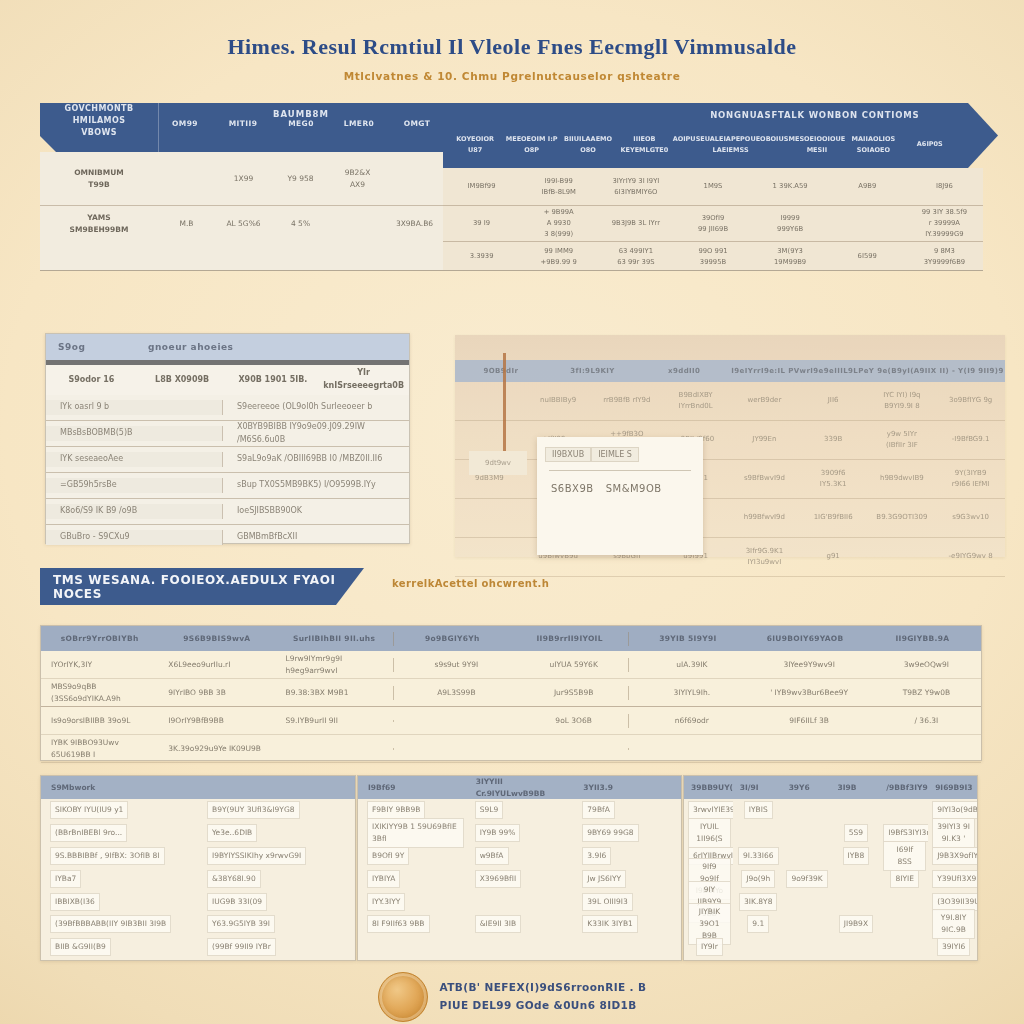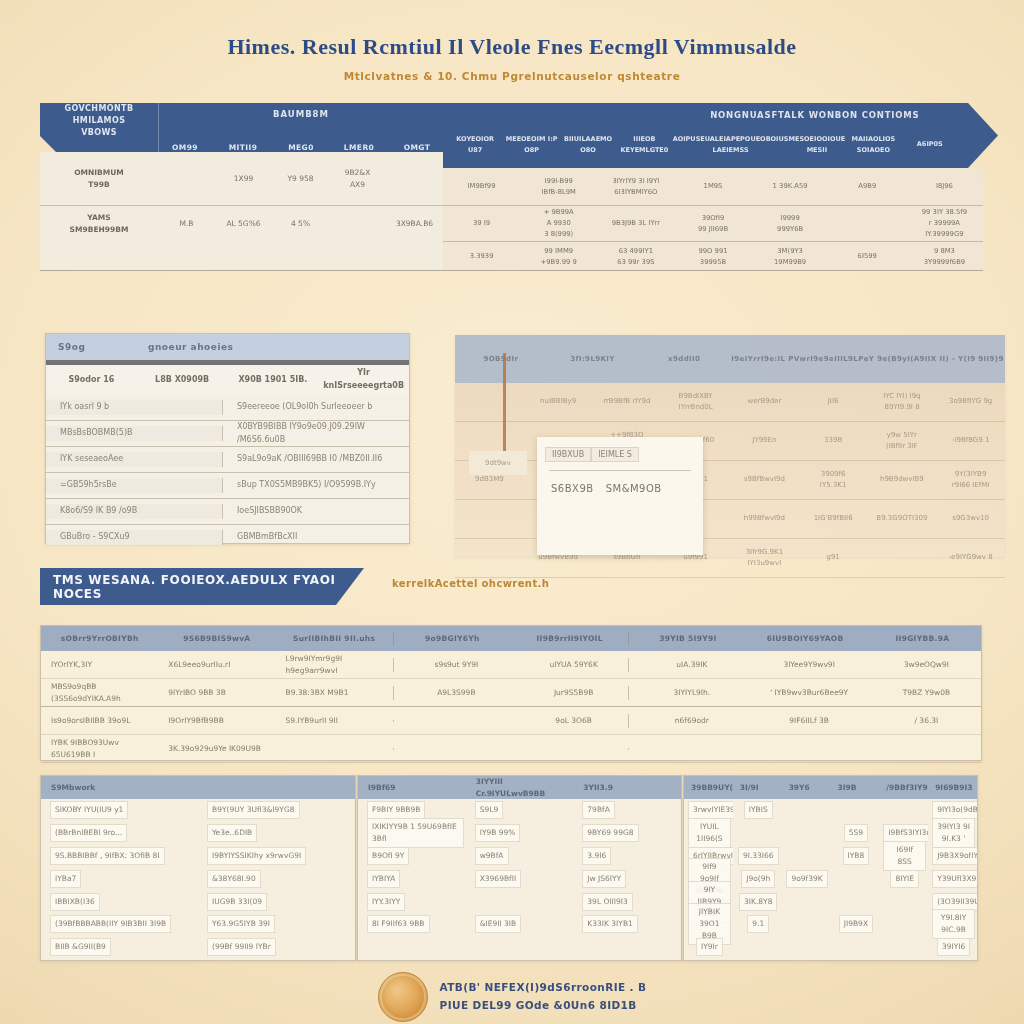--- a/index.html
+++ b/index.html
@@ -20,21 +20,21 @@
   
   #t1{left:40px;top:103px;width:958px;height:167px;}
   #t1-head-left{left:0;top:0;width:403px;height:49px;background:#3d5b8d;
     clip-path:polygon(0 0,100% 0,100% 100%,16px 100%,0 calc(100% - 16px));
     display:flex;color:#dfe5ef;}
   #t1-corner{width:118px;border-right:1px solid rgba(255,255,255,.28);
     display:flex;flex-direction:column;justify-content:flex-start;text-align:center;
     font-size:8px;font-weight:bold;letter-spacing:.4px;line-height:1.5;}
   #t1-grpL{flex:1;display:flex;flex-direction:column;}
   #t1-grpL-title{text-align:center;font-size:8.5px;font-weight:bold;letter-spacing:1px;padding-top:6px;}
-  .hcols{display:flex;flex:1;align-items:flex-end;gap:6px;}
+  .hcols{display:flex;flex:1;align-items:flex-start;gap:6px;}
   .hcols>div{flex:1;text-align:center;font-size:7.5px;font-weight:bold;letter-spacing:.4px;}
   #t1-head-right{left:403px;top:0;width:555px;height:65px;background:#3d5b8d;
     clip-path:polygon(0 0,calc(100% - 30px) 0,100% 50%,calc(100% - 30px) 100%,0 100%);
     color:#dde3ee;}
   #t1-grpR-title{position:absolute;left:38%;top:7px;width:58%;text-align:center;
     font-size:8.5px;font-weight:bold;letter-spacing:.8px;}
   #t1-rcols{position:absolute;left:4px;top:24px;width:calc(100% - 44px);height:36px;display:flex;}
   #t1-rcols>div{flex:1;text-align:center;font-size:6.5px;font-weight:bold;line-height:1.7;
     display:flex;flex-direction:column;justify-content:center;}
   #t1-body-left{left:0;top:49px;width:403px;height:118px;background:#f2ecdf;border-bottom:1px solid #b4a894;}
@@ -58,21 +58,21 @@
   #m1-head>div:nth-child(1){flex:0 0 90px;padding-left:12px;}
   #m1-row0 .t-row{height:30px;background:#f6f2e9;}
   #m1-row0 .t-cell{font-size:8px;color:#756f63;font-weight:bold;}
   #m1-rows .t-row{height:25px;}
   #m1-rows .t-cell{text-align:left;padding-left:14px;font-size:8px;color:#8b8477;}
   #m1-rows .t-cell:first-child{flex:0 0 160px;border-right:1px solid rgba(150,130,105,.4);background:#eeeadf;}
 
   
   #m2{left:455px;top:335px;width:550px;height:222px;opacity:.85;
     background:linear-gradient(180deg,#e7d3ba 0%,#eedcc2 45%,#f2e3ca 100%);box-shadow:0 1px 3px rgba(120,95,60,.12);}
-  #m2-head{display:flex;height:48px;background:#a9b6ca;align-items:center;}
+  #m2-head{display:flex;height:22px;background:#a9b6ca;align-items:center;margin-top:25px;}
   #m2-head>div{flex:1;text-align:center;font-size:7px;font-weight:bold;color:#67707f;letter-spacing:.4px;}
   #m2-rows .t-row{height:38px;border-bottom:1px solid rgba(150,125,95,.3);}
   #m2-rows .t-cell{font-size:7px;color:#988d7b;}
   #m2-line{position:absolute;left:48px;top:18px;width:3px;height:118px;background:#a9612e;opacity:.85;}
   #m2-sidecell{position:absolute;left:14px;top:116px;width:58px;height:24px;background:#f1e9d8;
     display:flex;align-items:center;justify-content:center;font-size:7px;color:#9a9080;}
   #m2-card{position:absolute;left:537px;top:437px;width:166px;height:118px;background:#fbf7ed;
     box-shadow:0 2px 6px rgba(110,85,50,.25);padding:10px 8px 0 8px;box-sizing:border-box;}
   #m2-card .crow{display:flex;justify-content:flex-start;margin-bottom:8px;}
   #m2-card .crow span{font-size:8px;color:#8d8577;background:#f1ecdf;border:1px solid #ddd5c4;padding:2px 6px;}

